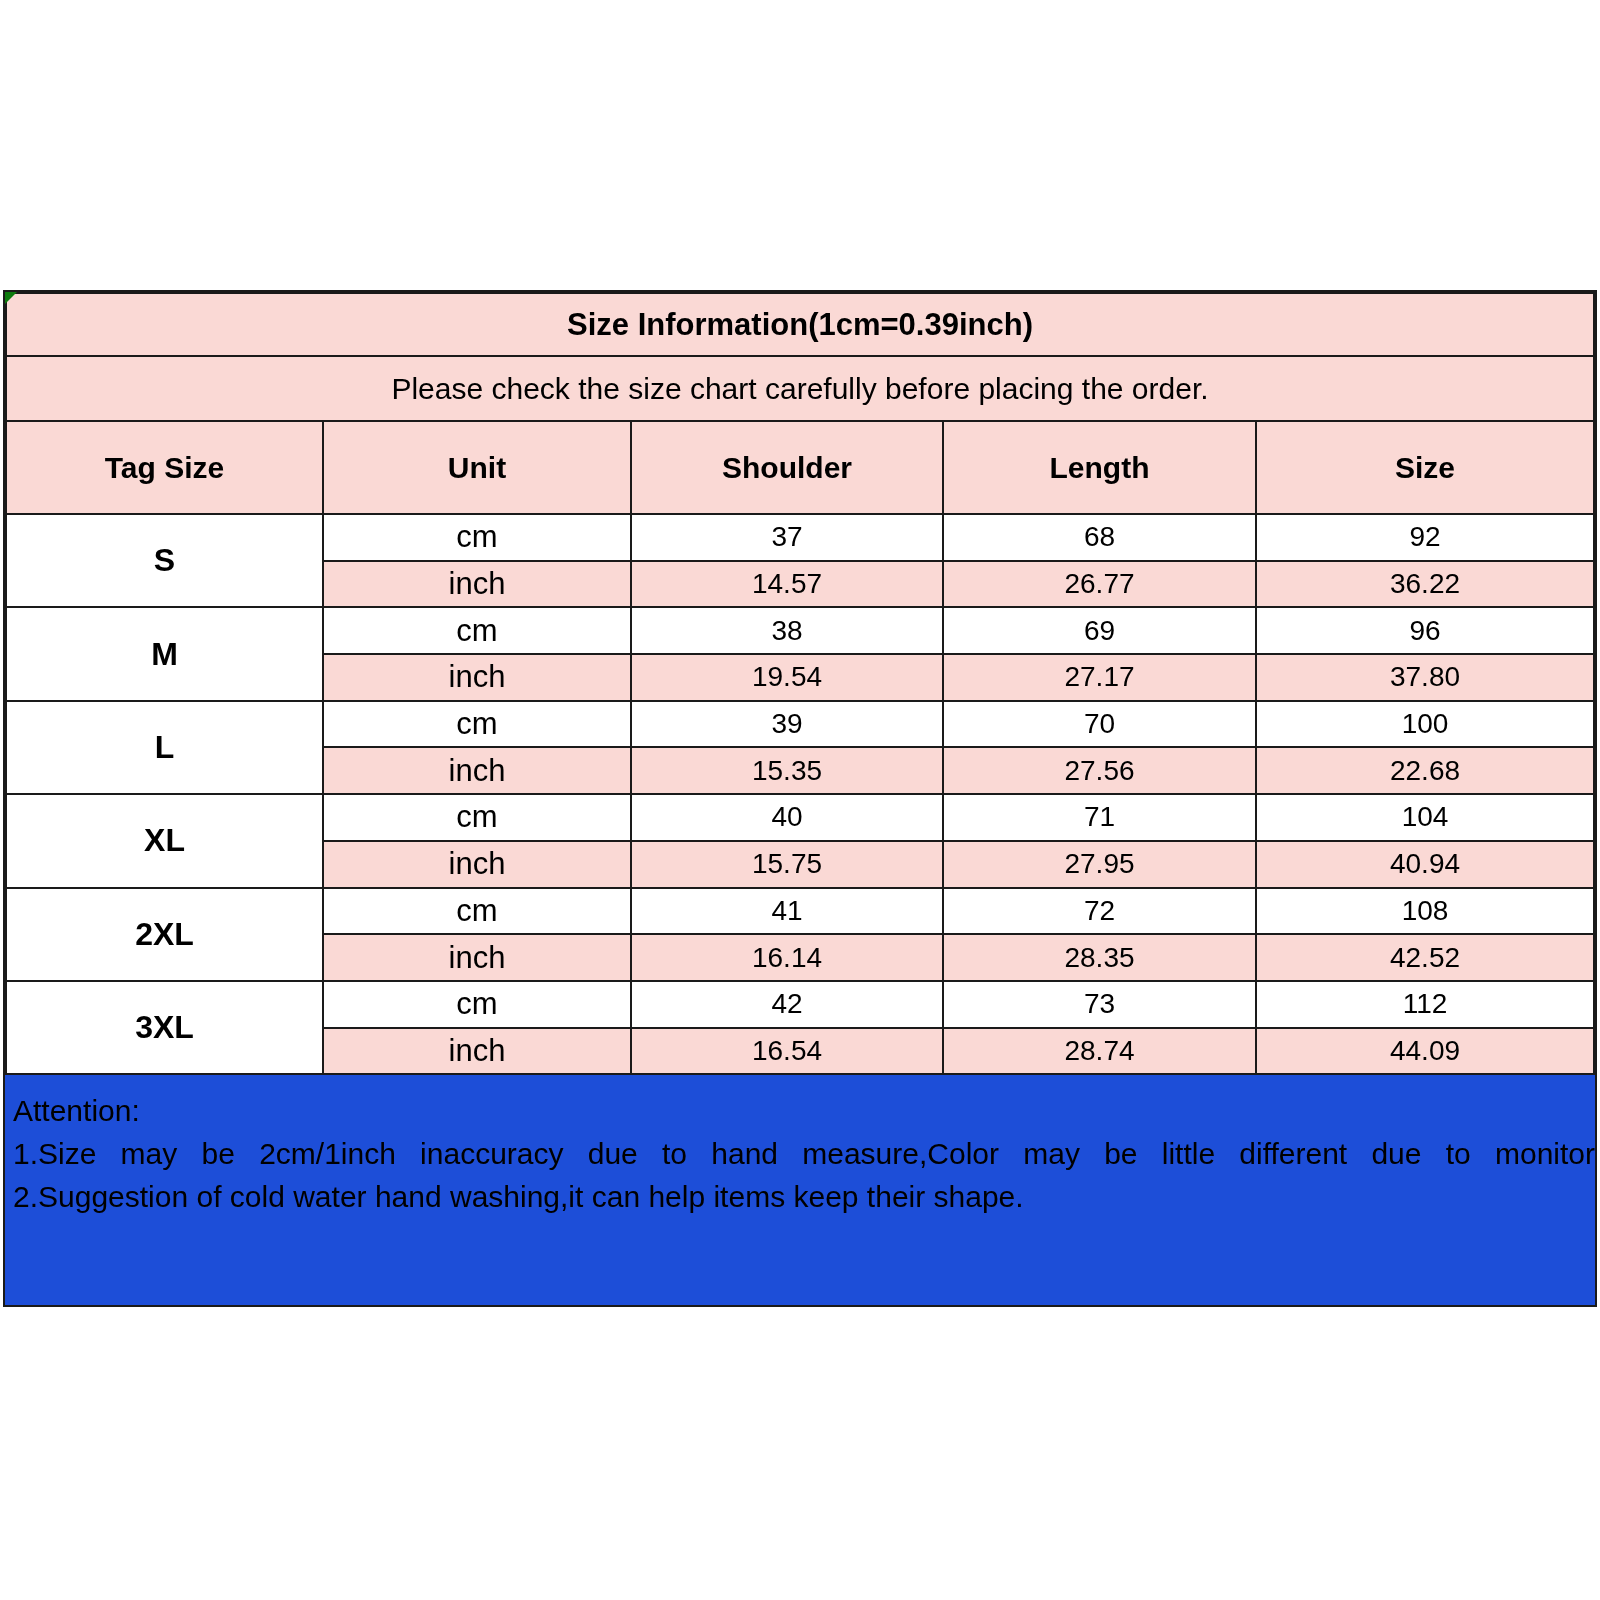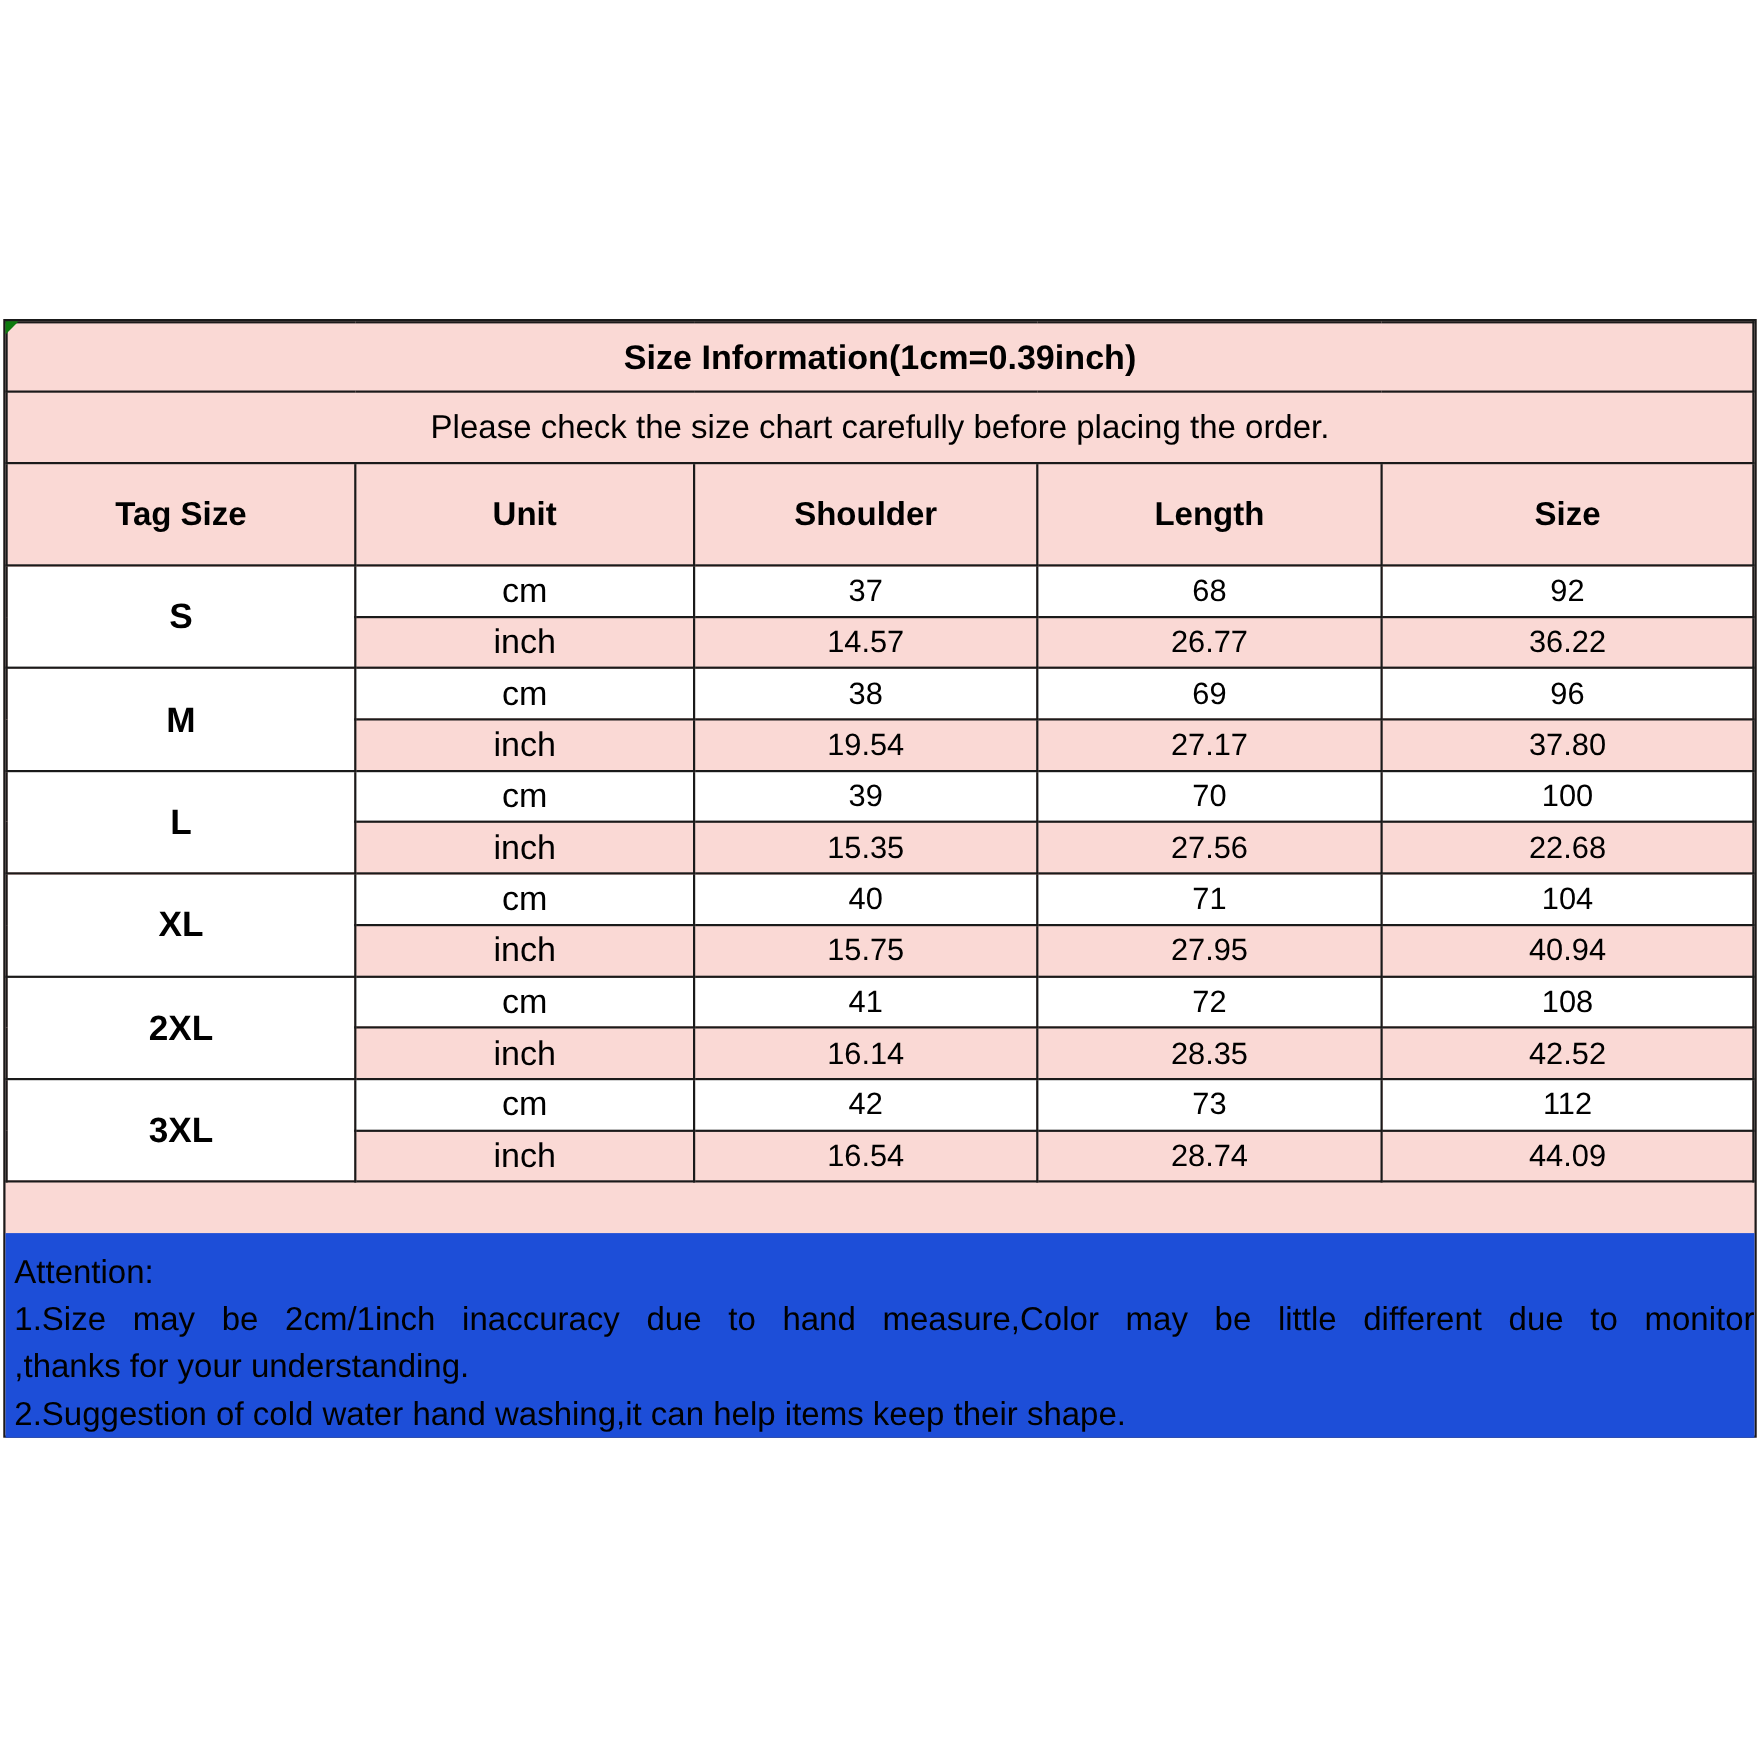--- a/index.html
+++ b/index.html
@@ -22,21 +22,20 @@
     position: absolute;
     left: 3px;
     top: 290px;
     width: 1594px;
     height: 1017px;
     box-sizing: border-box;
     border: 2px solid #1a1a1a;
     background: #fad9d5;
     display: flex;
     flex-direction: column;
-    gap: 46px;
   }
   .corner-marker {
     position: absolute;
     left: 0;
     top: 0;
     width: 0;
     height: 0;
     border-top: 12px solid #0d7a0d;
     border-right: 12px solid transparent;
     z-index: 5;
@@ -202,17 +201,16 @@
             <td class="num-cell">16.54</td>
             <td class="num-cell">28.74</td>
             <td class="num-cell">44.09</td>
           </tr>
         </tbody>
     </table>
 
     <div class="attention">
       <div>Attention:</div>
       <div class="line-justify">1.Size may be 2cm/1inch inaccuracy due to hand measure,Color may be little different due to monitor</div>
-      <div>,thanks for your understanding.</div>
       <div>2.Suggestion of cold water hand washing,it can help items keep their shape.</div>
     </div>
   </div>
 </div>
 
 </body></html>

